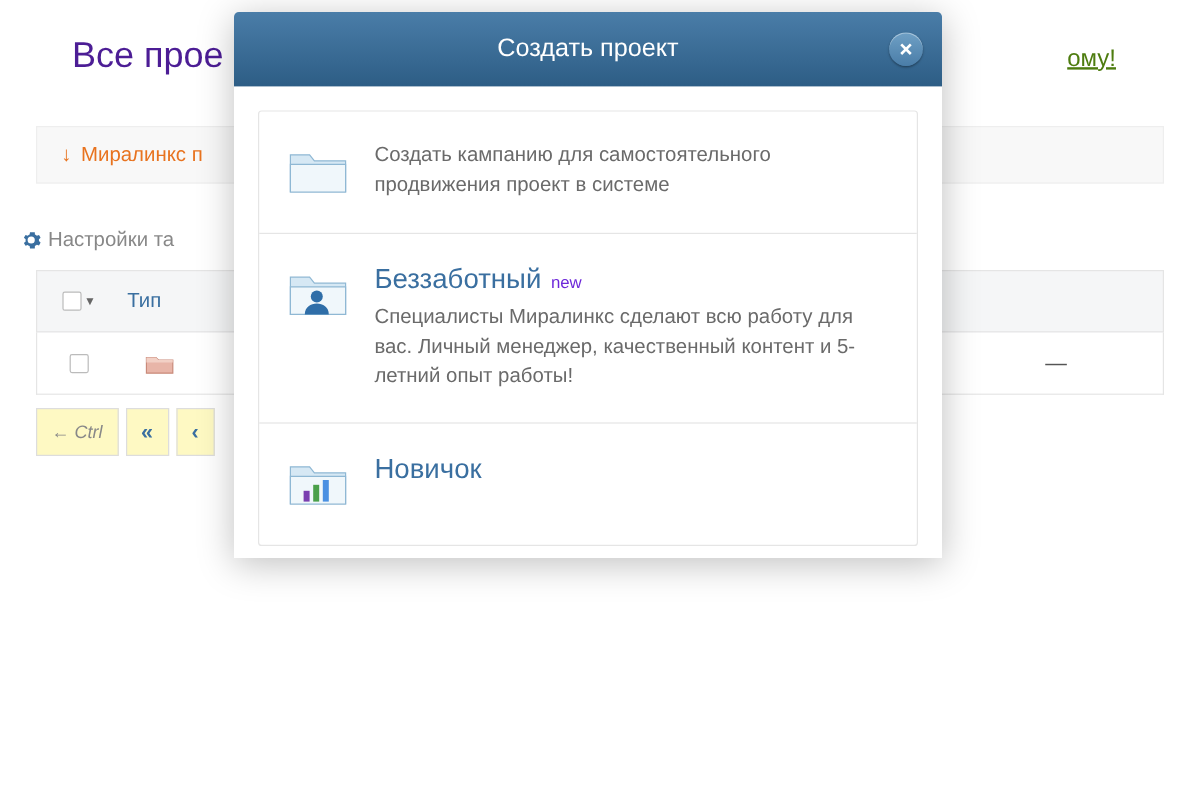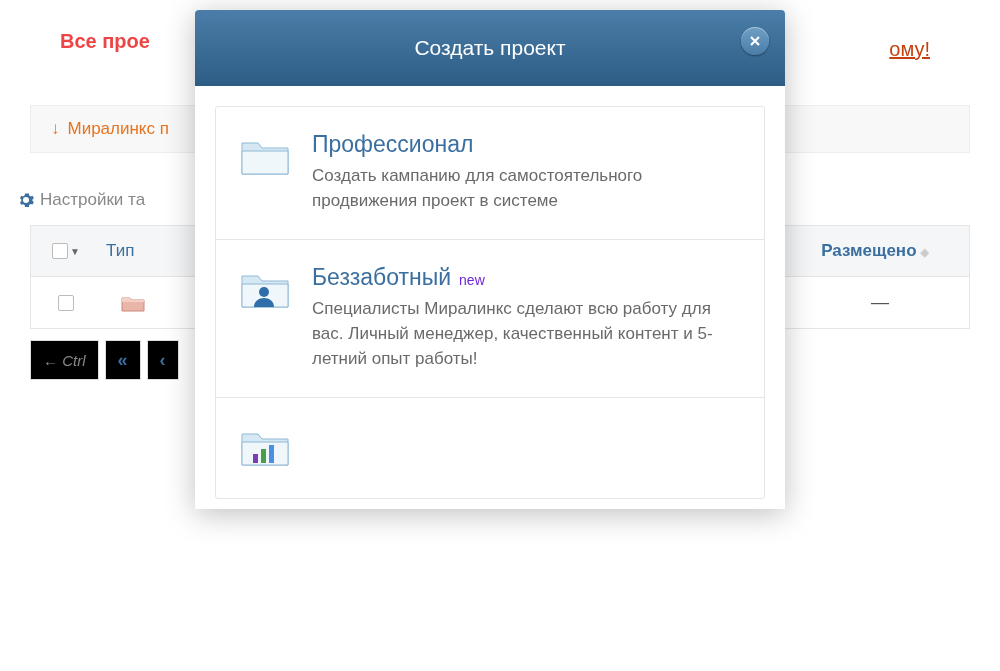--- a/index.html
+++ b/index.html
@@ -8,32 +8,32 @@
       background: #fff;
       width: 1000px;
       height: 671px;
       overflow: hidden;
       position: relative;
       color: #333;
     }
 
     
     .page-title {
-      font-size: 20px;
-      font-weight: bold;
-      color: #ef4444;
+      font-size: 30px;
+      font-weight: normal;
+      color: #4c1d95;
       position: absolute;
       top: 30px;
       left: 60px;
     }
     .help-link {
       position: absolute;
       top: 38px;
       right: 70px;
-      color: #c2410c;
+      color: #4d7c0f;
       font-size: 20px;
       text-decoration: underline;
     }
     .filter-bar {
       position: absolute;
       top: 105px;
       left: 30px;
       right: 30px;
       height: 48px;
       background: #f8f8f8;
@@ -139,21 +139,21 @@
     .pager {
       position: absolute;
       top: 340px;
       left: 30px;
       display: flex;
       align-items: center;
       gap: 6px;
     }
     .pager-btn {
       border: 1px solid #ddd;
-      background: #000000;
+      background: #fef9c3;
       height: 40px;
       padding: 0 12px;
       display: flex;
       align-items: center;
       font-size: 15px;
       color: #888;
       font-style: italic;
     }
     .pager-btn.blue { color: #3a6fa0; font-style: normal; font-size: 18px; font-weight: bold;}
 
@@ -162,21 +162,21 @@
       position: absolute;
       top: 10px;
       left: 195px;
       width: 590px;
       background: #fff;
       box-shadow: 0 5px 30px rgba(0,0,0,0.25);
       border-radius: 4px 4px 0 0;
       overflow: hidden;
     }
     .modal-header {
-      height: 76px;
+      height: 62px;
       background: linear-gradient(to bottom, #4a7da8 0%, #2d5d85 100%);
       color: #fff;
       font-size: 21px;
       display: flex;
       align-items: center;
       justify-content: center;
       position: relative;
     }
     .close-btn {
       position: absolute;
@@ -255,23 +255,20 @@
   <span>Настройки та</span>
 </div>
 
 <div class="table-header">
   <div class="th-check">
     <span class="cbox"></span>
       <span class="caret">▼</span>
   </div>
   <div class="th-type">
     <span>Тип</span>
-  </div>
-  <div class="th-placed">
-    <span>Размещено</span><span class="sort-caret">◆</span>
   </div>
 </div>
 
 <div class="table-row">
   <div class="tr-check">
       <span class="cbox"></span>
     </div>
   <span class="tr-folder">
     <svg viewBox="0 0 24 18">
         <path fill="#e8b5a8" stroke="#c98a7a" d="M1 4h8l2 2h12v11H1z"></path>
@@ -300,23 +297,20 @@
     <div class="options-panel">
 
       <div class="option">
         <div class="opt-icon">
           <svg viewBox="0 0 50 42">
             <path fill="#d6e8f4" stroke="#8fb8d4" stroke-width="1" d="M2 8h16l4 5h26v26H2z"></path>
             <path fill="#f0f7fb" stroke="#8fb8d4" stroke-width="1" d="M2 16h46v23H2z"></path>
           </svg>
         </div>
         <div class="opt-text">
-          <div class="opt-title">
-            <span>Профессионал</span>
-          </div>
           <div class="opt-desc">Создать кампанию для самостоятельного продвижения проект в системе</div>
         </div>
       </div>
 
       <div class="option">
         <div class="opt-icon">
           <svg viewBox="0 0 50 42">
             <path fill="#d6e8f4" stroke="#8fb8d4" stroke-width="1" d="M2 8h16l4 5h26v26H2z"></path>
             <path fill="#f0f7fb" stroke="#8fb8d4" stroke-width="1" d="M2 16h46v23H2z"></path>
             <circle cx="24" cy="24" r="5" fill="#2f6ea8"></circle>
@@ -336,18 +330,21 @@
         <div class="opt-icon">
           <svg viewBox="0 0 50 42">
             <path fill="#d6e8f4" stroke="#8fb8d4" stroke-width="1" d="M2 8h16l4 5h26v26H2z"></path>
             <path fill="#f0f7fb" stroke="#8fb8d4" stroke-width="1" d="M2 16h46v23H2z"></path>
             <rect x="13" y="28" width="5" height="9" fill="#7a3fb0"></rect>
             <rect x="21" y="23" width="5" height="14" fill="#4aa04a"></rect>
             <rect x="29" y="19" width="5" height="18" fill="#4a90e2"></rect>
           </svg>
         </div>
         <div class="opt-text">
+          <div class="opt-title">
+            <span>Новичок</span>
+          </div>
         </div>
       </div>
 
     </div>
   </div>
 </div>
 
 </body></html>

